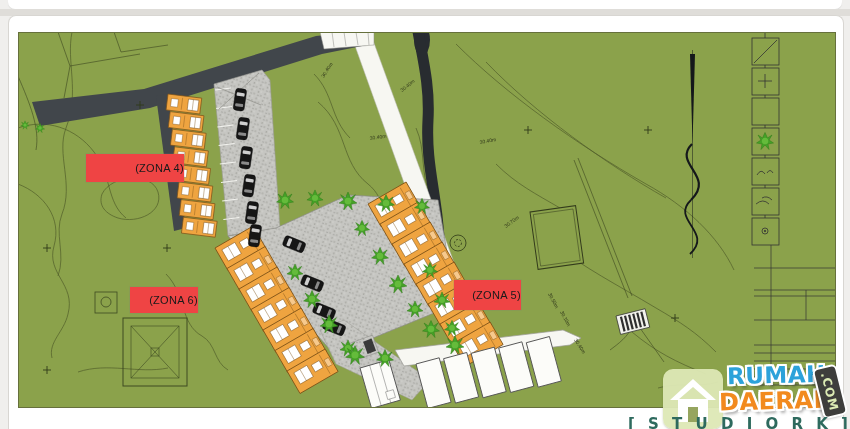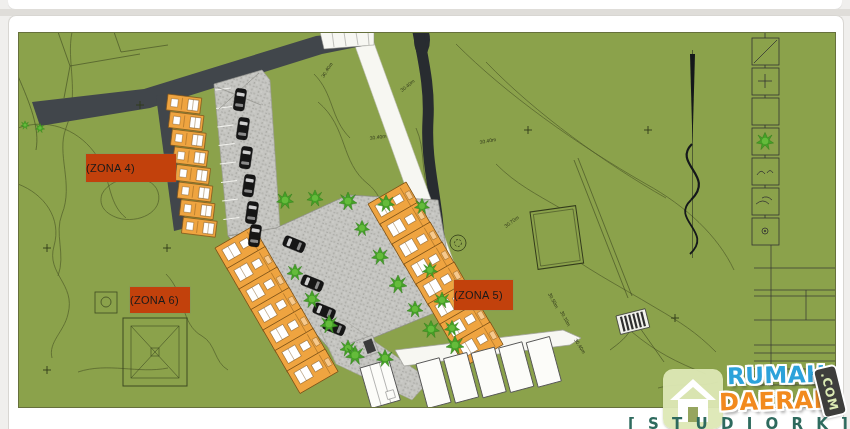--- a/index.html
+++ b/index.html
@@ -1,21 +1,21 @@
 <!DOCTYPE html>
 <html><head>
 <meta charset="utf-8">
 <style>
   html,body{margin:0;padding:0;background:#f0efed;font-family:"Liberation Sans",sans-serif;}
   .page{position:relative;width:850px;height:429px;overflow:hidden;background:#f0efed;}
   .top-card{position:absolute;left:8px;top:0;width:834px;height:9px;background:#fff;border-radius:0 0 7px 7px;box-shadow:0 1px 1px rgba(0,0,0,.08);}
   .gap-band{position:absolute;left:0;top:9px;width:850px;height:7px;background:#dfddd9;}
   .main-card{position:absolute;left:8px;top:15px;width:836px;height:414px;background:#fff;border:1px solid #d8d6d2;border-bottom:none;border-radius:8px 8px 0 0;box-sizing:border-box;}
   .plan-wrap{position:absolute;left:18px;top:32px;width:818px;height:376px;}
-  .zone-label{position:absolute;background:#c2410c;color:#1a1a1a;display:flex;align-items:center;justify-content:flex-start;font-size:11px;letter-spacing:.3px;box-shadow:0 0 0 .5px rgba(120,120,120,.35);}
+  .zone-label{position:absolute;background:#ef4444;color:#1a1a1a;display:flex;align-items:center;justify-content:flex-end;font-size:11px;letter-spacing:.3px;box-shadow:0 0 0 .5px rgba(120,120,120,.35);padding-left:8px;}
   .wm-tile{position:absolute;left:663px;top:369px;width:60px;height:60px;background:rgba(221,232,181,.95);border-radius:10px;box-shadow:0 1px 2px rgba(80,90,40,.3);}
   .wm-word{position:absolute;font-family:"DejaVu Sans","Liberation Sans",sans-serif;font-weight:bold;line-height:1;letter-spacing:.5px;transform:rotate(-1.5deg);
     text-shadow:-2px -2px 0 #fff,2px -2px 0 #fff,-2px 2px 0 #fff,2px 2px 0 #fff,-2px 0 0 #fff,2px 0 0 #fff,0 -2px 0 #fff,0 2px 0 #fff,3px 4px 3px rgba(50,50,50,.4);}
   .wm-word1{left:727px;top:364px;font-size:23px;color:#2ca2da;}
   .wm-word2{left:719px;top:389px;font-size:24px;color:#f28a1e;}
   .wm-badge{position:absolute;left:806px;top:381px;width:48px;height:21px;background:#3e3e3c;border-radius:4px;box-shadow:0 0 0 2px #fff,2px 3px 3px rgba(40,40,40,.4);transform:rotate(76deg);display:flex;align-items:center;justify-content:center;font-family:"DejaVu Sans","Liberation Sans",sans-serif;font-weight:bold;font-size:12px;color:#dcebb4;letter-spacing:1px;}
   .studio-text{position:absolute;left:628px;top:415px;width:224px;font-family:"DejaVu Sans","Liberation Sans",sans-serif;font-weight:bold;font-size:15px;letter-spacing:4px;color:#2e6a5e;white-space:nowrap;}
 </style>
 </head>
 <body>

